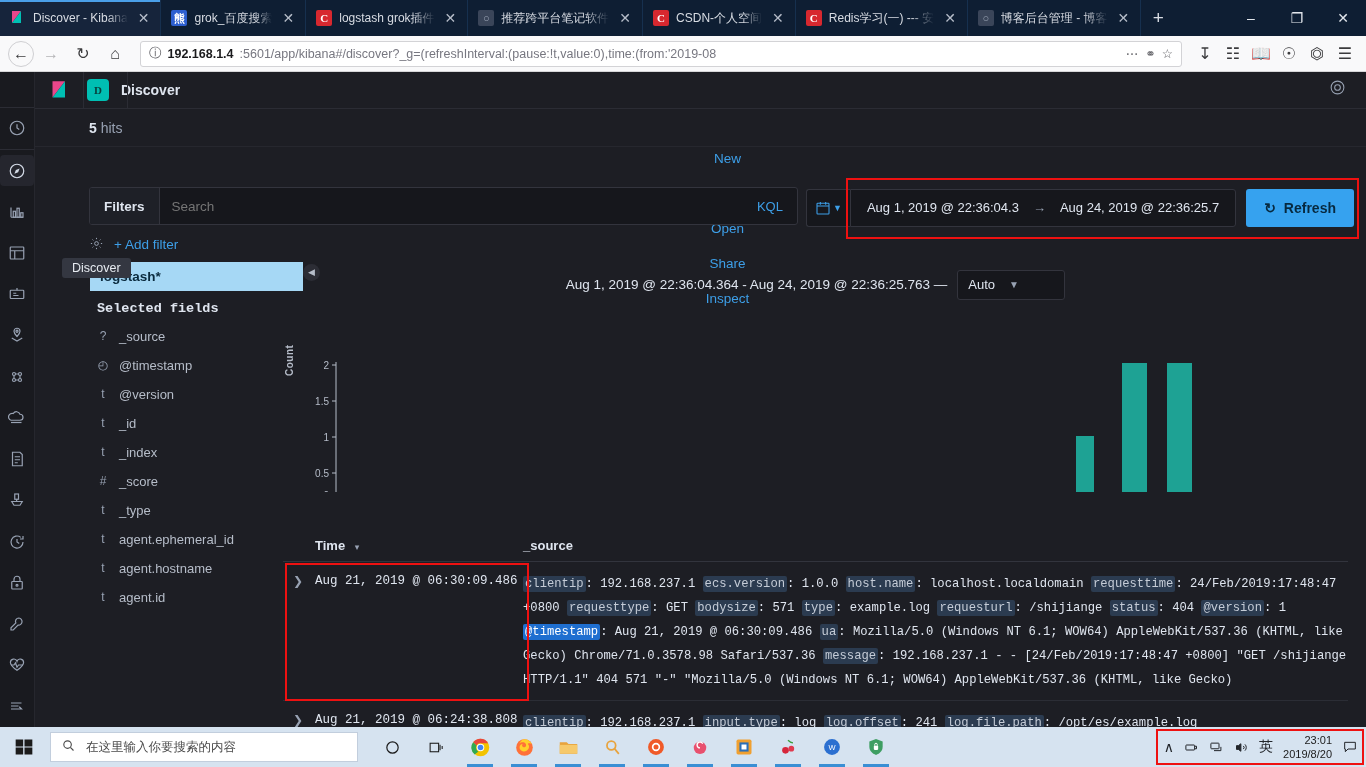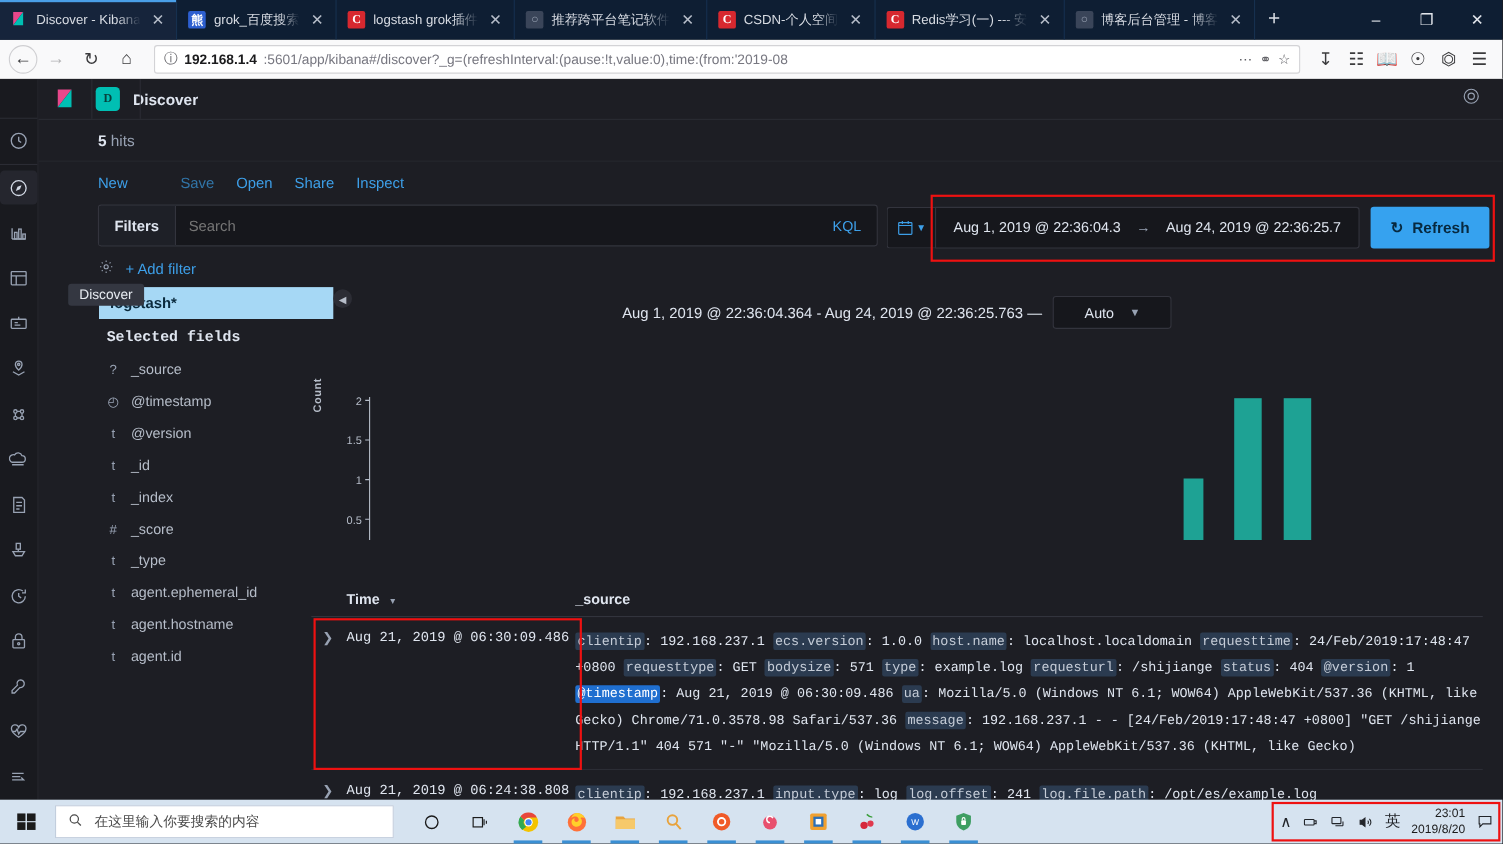--- a/index.html
+++ b/index.html
@@ -117,20 +117,21 @@
   .hitsrow {
     height: 40px; display: flex; align-items: center; padding-left: 54px;
     color: #98a2b3; font-size: 14px; border-bottom: 1px solid #26272e;
   }
   .hitsrow b { color: #dfe5ef; font-weight: 700; }
 
   .topnavrow {
     height: 36px; display: flex; align-items: center; gap: 20px;
     padding-left: 54px; padding-top: 4px;
     font-size: 13.5px;
+    flex-direction: column;
   }
   .topnavrow a { color: #3d9fe8; }
   .topnavrow a.dim { color: #3175a8; margin-left: 28px; }
 
   .searchrow {
     display: flex; align-items: stretch; gap: 8px;
     padding: 4px 12px 0 54px; height: 46px;
   }
   .qbar {
     flex: 1 1 auto; display: flex; align-items: center;
@@ -214,21 +215,21 @@
 
   .content { flex: 1 1 auto; min-width: 0; padding: 0 18px 0 26px; position: relative;}
 
   .charthdr {
     display: flex; align-items: center; justify-content: center; gap: 10px;
     padding: 8px 0 6px; color: #dfe5ef; font-size: 13.5px;
   }
   .intervalsel {
     background: #16171c; border: 1px solid #33343d; border-radius: 3px;
     height: 30px; min-width: 108px; padding: 0 10px;
-    display: flex; align-items: center; justify-content: center; gap: 14px;
+    display: flex; align-items: center; justify-content: flex-start; gap: 14px;
     color: #dfe5ef; font-size: 13px;
   }
 
   .chartwrap { position: relative; height: 180px; margin-top: 6px; }
   .ylabel {
     position: absolute; left: 1px; top: 64px; color: #b6bdc9; font-size: 10px;
     font-weight: 700; transform: rotate(-90deg); transform-origin: left top;
     letter-spacing: .5px;
   }
   .xlabel {

